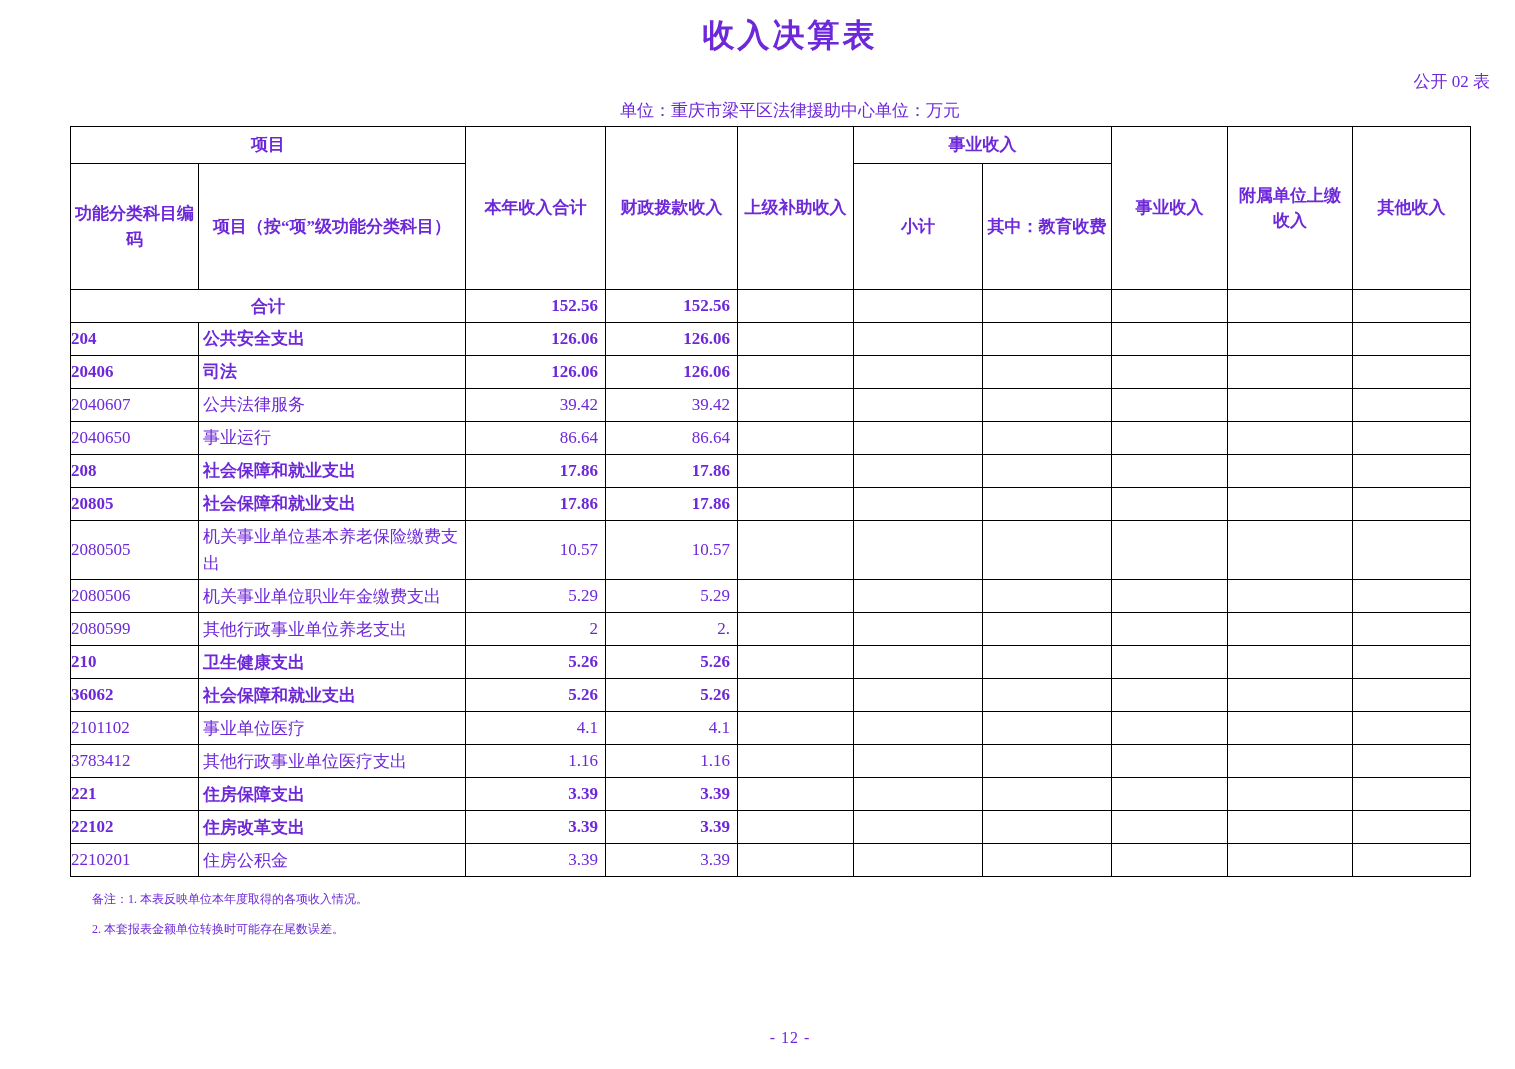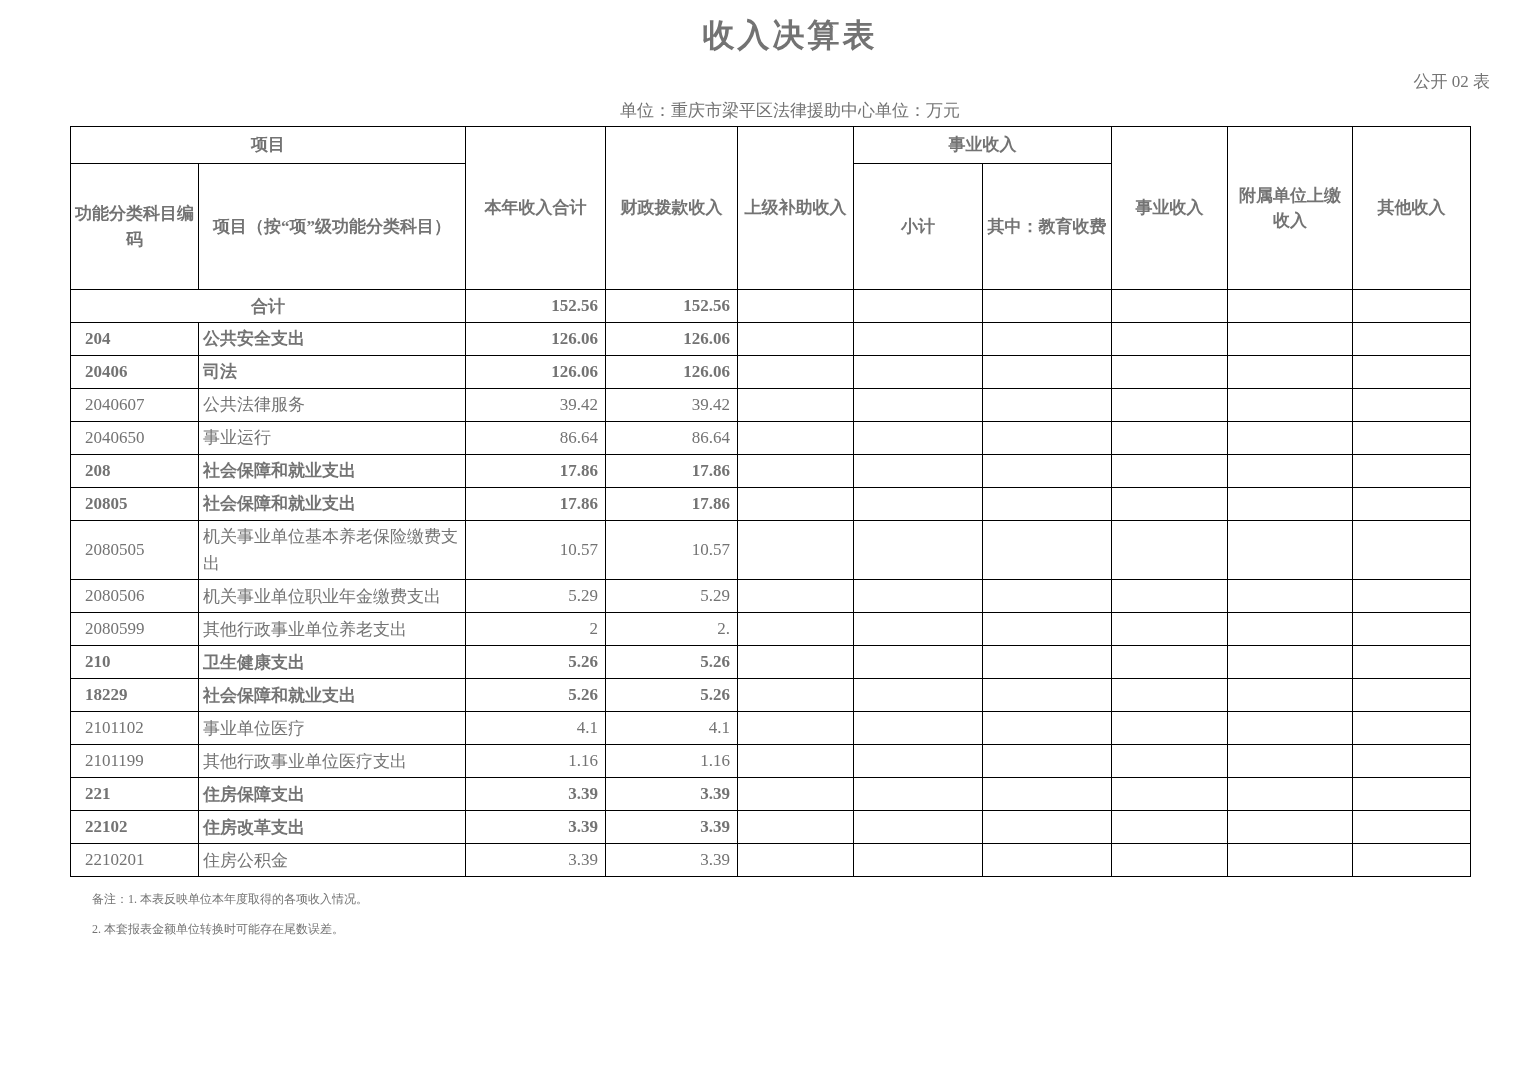--- a/index.html
+++ b/index.html
@@ -2,21 +2,21 @@
 <html><head>
 <meta charset="utf-8">
 <style>
   * { box-sizing: border-box; }
   html, body { margin: 0; padding: 0; background: #ffffff; }
   .page {
     position: relative;
     width: 1515px;
     height: 1069px;
     background: #ffffff;
-    color: #737373;
+    color: #6d28d9;
     font-family: "Liberation Serif", "DejaVu Serif", serif;
     overflow: hidden;
   }
   .title {
     margin: 0 0 0 90px;
     width: 1400px;
     padding-top: 14px;
     text-align: center;
     font-size: 32px;
     font-weight: bold;
@@ -55,21 +55,21 @@
     text-align: center;
     vertical-align: middle;
     line-height: 1.5;
   }
   .report-table thead tr.hr1 th { height: 37px; }
   .report-table thead tr.hr2 th { height: 126px; }
   .report-table tbody tr { height: 33px; }
   .report-table td.code-cell {
     text-align: left;
     vertical-align: middle;
-    padding-left: 14px;
+    padding-left: 0;
   }
   .report-table td.name-cell {
     text-align: left;
     vertical-align: middle;
     line-height: 1.6;
   }
   .report-table td.merged-cell {
     text-align: center;
     vertical-align: middle;
     font-weight: bold;
@@ -267,21 +267,21 @@
           <td class="num-cell">5.26</td>
           <td class="num-cell">5.26</td>
           <td class="num-cell"></td>
           <td class="num-cell"></td>
           <td class="num-cell"></td>
           <td class="num-cell"></td>
           <td class="num-cell"></td>
           <td class="num-cell"></td>
         </tr>
         <tr class="bold">
-          <td class="code-cell">18229</td>
+          <td class="code-cell">36062</td>
           <td class="name-cell">社会保障和就业支出</td>
           <td class="num-cell">5.26</td>
           <td class="num-cell">5.26</td>
           <td class="num-cell"></td>
           <td class="num-cell"></td>
           <td class="num-cell"></td>
           <td class="num-cell"></td>
           <td class="num-cell"></td>
           <td class="num-cell"></td>
         </tr>
@@ -291,21 +291,21 @@
           <td class="num-cell">4.1</td>
           <td class="num-cell">4.1</td>
           <td class="num-cell"></td>
           <td class="num-cell"></td>
           <td class="num-cell"></td>
           <td class="num-cell"></td>
           <td class="num-cell"></td>
           <td class="num-cell"></td>
         </tr>
         <tr>
-          <td class="code-cell">2101199</td>
+          <td class="code-cell">3783412</td>
           <td class="name-cell">其他行政事业单位医疗支出</td>
           <td class="num-cell">1.16</td>
           <td class="num-cell">1.16</td>
           <td class="num-cell"></td>
           <td class="num-cell"></td>
           <td class="num-cell"></td>
           <td class="num-cell"></td>
           <td class="num-cell"></td>
           <td class="num-cell"></td>
         </tr>
@@ -346,14 +346,15 @@
           <td class="num-cell"></td>
         </tr>
       </tbody>
   </table>
 
   <div class="notes">
     <div>备注：1. 本表反映单位本年度取得的各项收入情况。</div>
     <div>2. 本套报表金额单位转换时可能存在尾数误差。</div>
   </div>
 
+  <div class="page-number">- 12 -</div>
 
 </div>
 
 </body></html>

